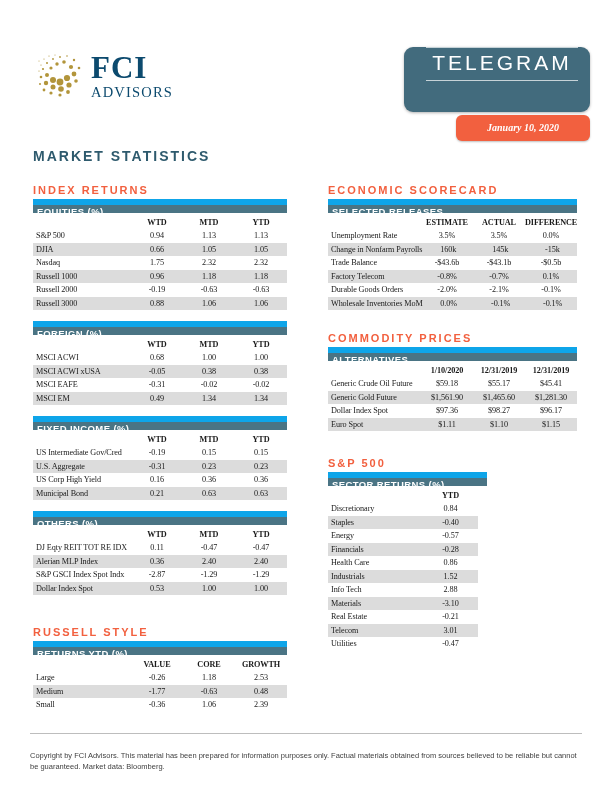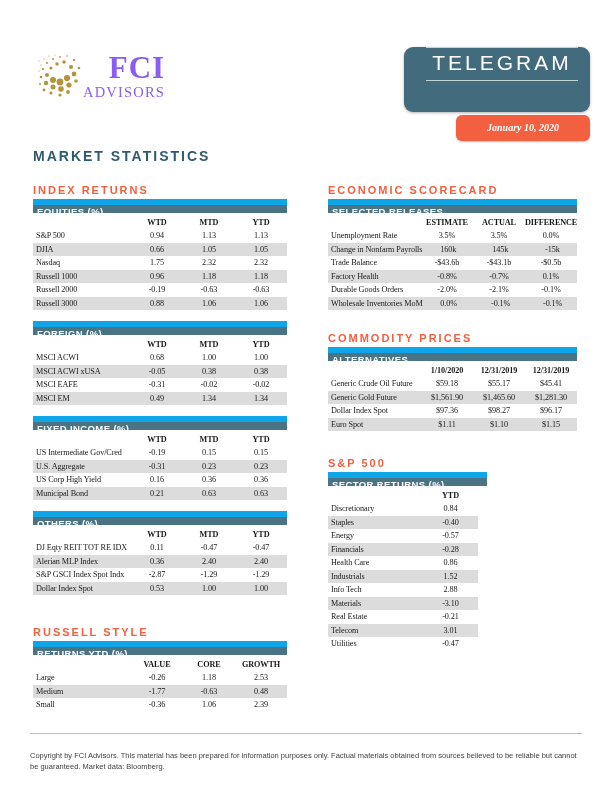--- a/index.html
+++ b/index.html
@@ -7,21 +7,21 @@
     --orange:#F2603F; --gold:#B2953B; --row-shade:#DCDCDC; --ink:#1A1A1A;
   }
   *{margin:0;padding:0;box-sizing:border-box;}
   html,body{background:#fff;}
   .page{position:relative;width:612px;height:792px;background:#fff;overflow:hidden;
         font-family:"Liberation Sans",sans-serif;color:var(--ink);}
 
   
   .logo{position:absolute;left:38px;top:52px;display:flex;align-items:flex-start;}
   .logo-mark{width:44px;height:46px;color:var(--gold);margin-top:1px;}
-  .logo-text{margin-left:1px;font-family:"Liberation Serif",serif;color:#8b5cf6;line-height:1;text-align:right;}
+  .logo-text{margin-left:9px;font-family:"Liberation Serif",serif;color:#0c4a6e;line-height:1;}
   .logo-fci{font-size:31px;font-weight:bold;letter-spacing:1px;}
   .logo-adv{font-size:14.5px;letter-spacing:1.2px;margin-top:2px;}
 
   .telegram{position:absolute;left:404px;top:47px;width:186px;height:65px;
             background:var(--teal-dark);border-radius:9px;box-shadow:0 1px 3px rgba(0,0,0,.3);
             display:flex;}
   .tg-inner{width:100%;padding:0 12px 0 22px;display:flex;flex-direction:column;}
   .tg-line{border-top:1.5px solid #C6D3D8;}
   .tg-text{color:#fff;font-size:21px;letter-spacing:3px;text-align:center;
            padding:3px 0 5px;font-weight:400;}
@@ -333,21 +333,21 @@
                 <div class="tval">145k</div>
                 <div class="tval">-15k</div>
               </div>
               <div class="trow">
                 <div class="tlabel">Trade Balance</div>
                 <div class="tval">-$43.6b</div>
                 <div class="tval">-$43.1b</div>
                 <div class="tval">-$0.5b</div>
               </div>
               <div class="trow shade">
-                <div class="tlabel">Factory Health</div>
+                <div class="tlabel">Factory Telecom</div>
                 <div class="tval">-0.8%</div>
                 <div class="tval">-0.7%</div>
                 <div class="tval">0.1%</div>
               </div>
               <div class="trow">
                 <div class="tlabel">Durable Goods Orders</div>
                 <div class="tval">-2.0%</div>
                 <div class="tval">-2.1%</div>
                 <div class="tval">-0.1%</div>
               </div>

